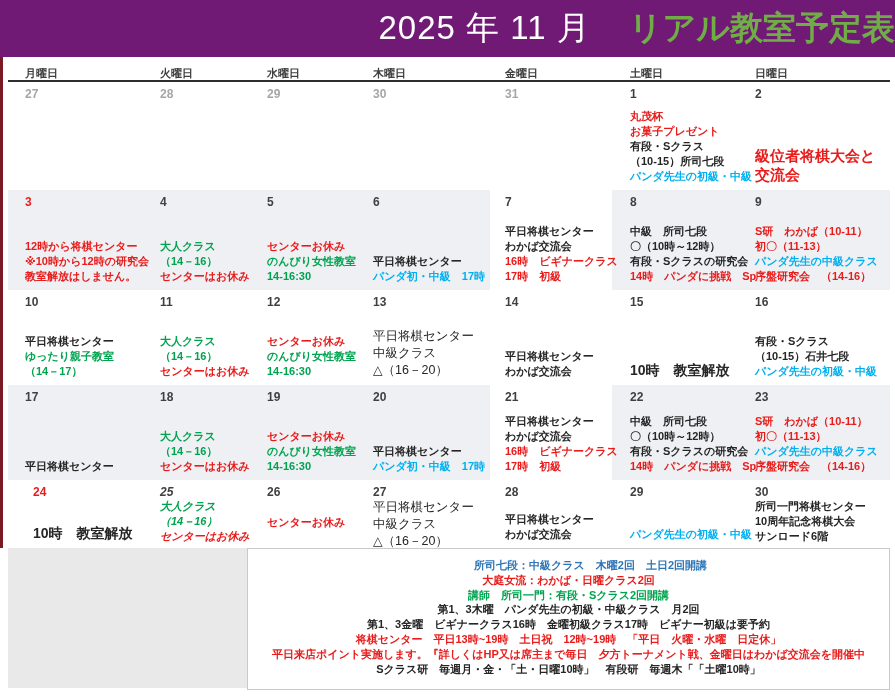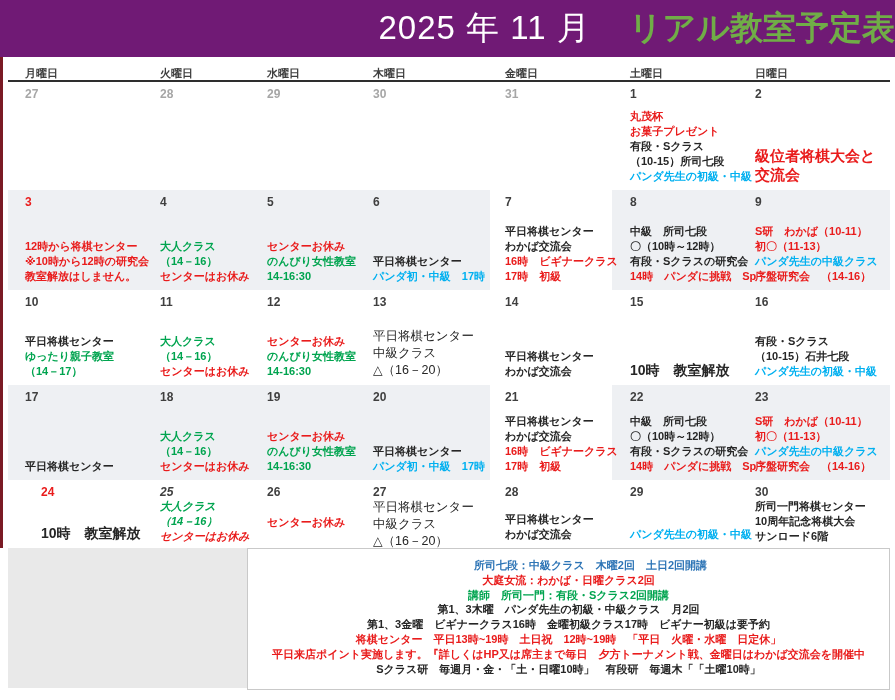--- a/index.html
+++ b/index.html
@@ -283,21 +283,21 @@
           <div class="date ">23</div>
           <div class="lines">
             <div class="ln c-red">S研　わかば（10-11）</div>
             <div class="ln c-red">初〇（11-13）</div>
             <div class="ln c-cyan">パンダ先生の中級クラス</div>
             <div class="ln c-red">序盤研究会　（14-16）</div>
           </div>
         </div>
       </div>
       <div class="week " style="top: 480px; height: 68px;">
-        <div class="cell" style="left: 16px; width: 142px; padding-left: 17px;">
+        <div class="cell" style="left: 8px; width: 142px; padding-left: 17px;">
           <div class="date red">24</div>
           <div class="lines">
             <div class="ln c-black s-lg2">10時　教室解放</div>
           </div>
         </div>
         <div class="cell" style="left: 142px; width: 108px; padding-left: 10px; font-style: italic;">
           <div class="date ">25</div>
           <div class="lines">
             <div class="ln c-green">大人クラス</div>
             <div class="ln c-green">（14－16）</div>

